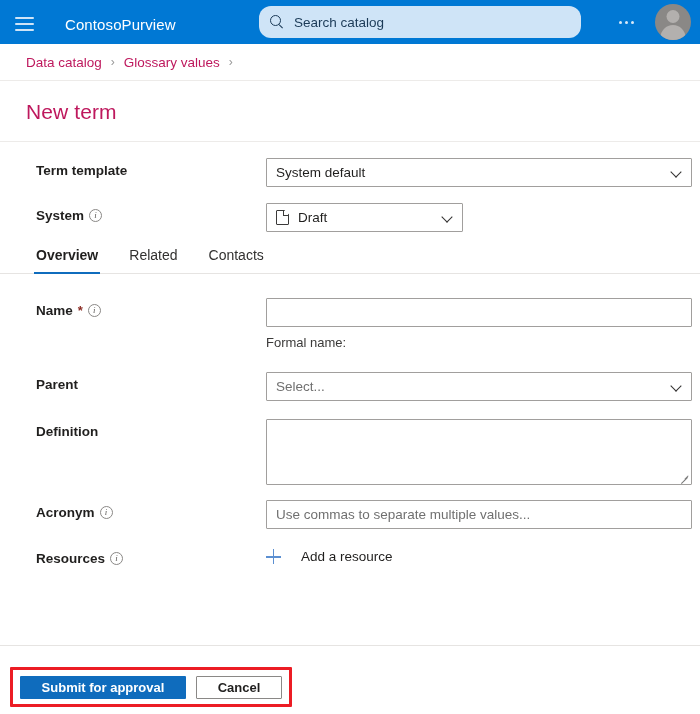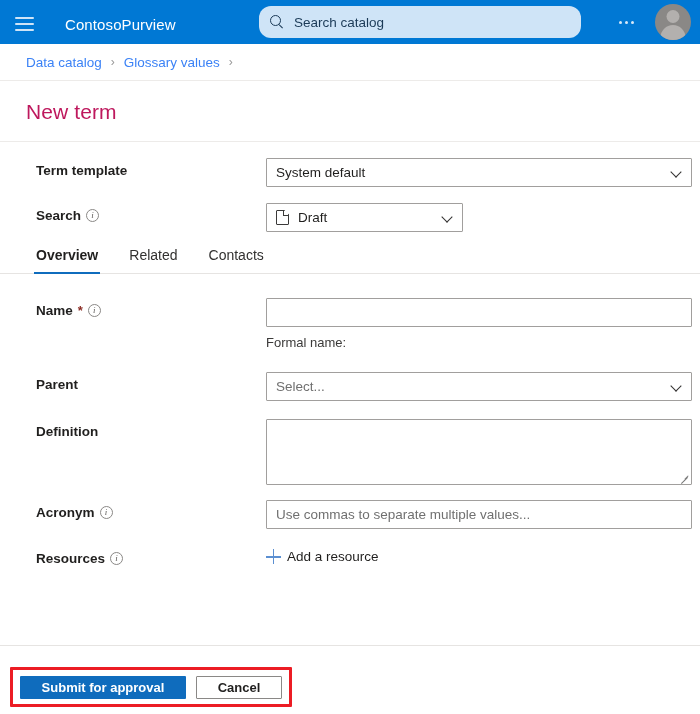--- a/index.html
+++ b/index.html
@@ -138,21 +138,21 @@
   
   .breadcrumb {
     height: 37px;
     display: flex;
     align-items: center;
     padding-left: 26px;
     border-bottom: 1px solid #edebe9;
     background: #fff;
   }
   .crumb {
-    color: #3b82f6;
+    color: #be185d;
     font-size: 13.5px;
     cursor: pointer;
     white-space: nowrap;
   }
   .crumb-sep {
     color: #9a9a9a;
     font-size: 12px;
     margin: 0 9px;
     user-select: none;
   }
@@ -293,21 +293,21 @@
 
   .helper {
     font-size: 13px;
     color: #3b3a39;
     margin-top: 8px;
   }
 
   .addres {
     display: flex;
     align-items: center;
-    gap: 6px;
+    gap: 20px;
     font-size: 13.5px;
     color: #201f1e;
     cursor: pointer;
     padding-top: 3px;
   }
   .plus {
     width: 15px; height: 15px;
     position: relative;
     flex: 0 0 15px;
   }
@@ -454,21 +454,21 @@
     <div class="ctrl">
       <div class="select">
         <span>System default</span>
         <span class="chev"></span>
       </div>
     </div>
   </div>
 
   <div class="row">
     <div class="lbl">
-      <span>Search</span>
+      <span>System</span>
       <span class="info">i</span>
     </div>
     <div class="ctrl">
       <div class="select small">
         <span class="doc-icon"></span>
         <span>Draft</span>
         <span class="chev"></span>
       </div>
     </div>
   </div>

